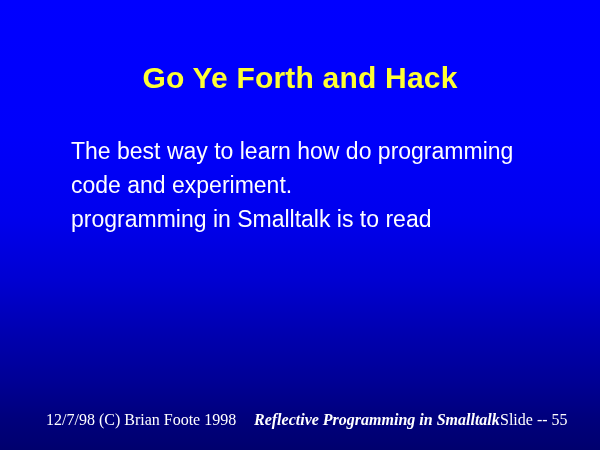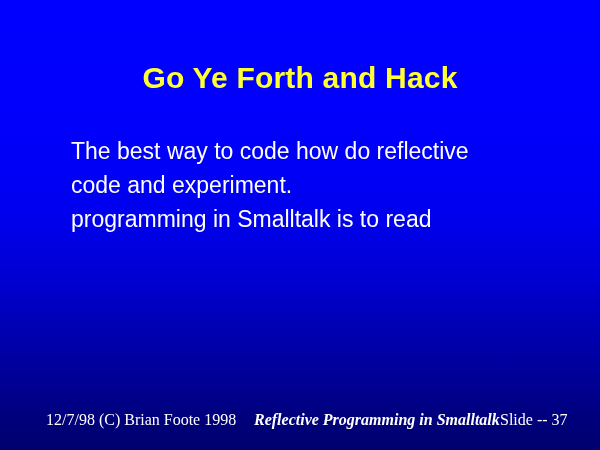--- a/index.html
+++ b/index.html
@@ -100,24 +100,24 @@
   }
 </style>
 </head>
 <body>
 
 <div id="slide">
 
   <div id="title">Go Ye Forth and Hack</div>
 
   <div id="body-block">
-    <span class="body-line">The best way to code how do reflective</span>
+    <span class="body-line">The best way to learn how do programming</span>
     <span class="body-line">code and experiment.</span>
     <span class="body-line">programming in Smalltalk is to read</span>
   </div>
 
   <div id="footer">
     <span id="footer-left">12/7/98 (C) Brian Foote 1998</span>
     <span id="footer-center">Reflective Programming in Smalltalk</span>
-    <span id="footer-right">Slide -- 37</span>
+    <span id="footer-right">Slide -- 55</span>
   </div>
 
 </div>
 
 </body></html>

